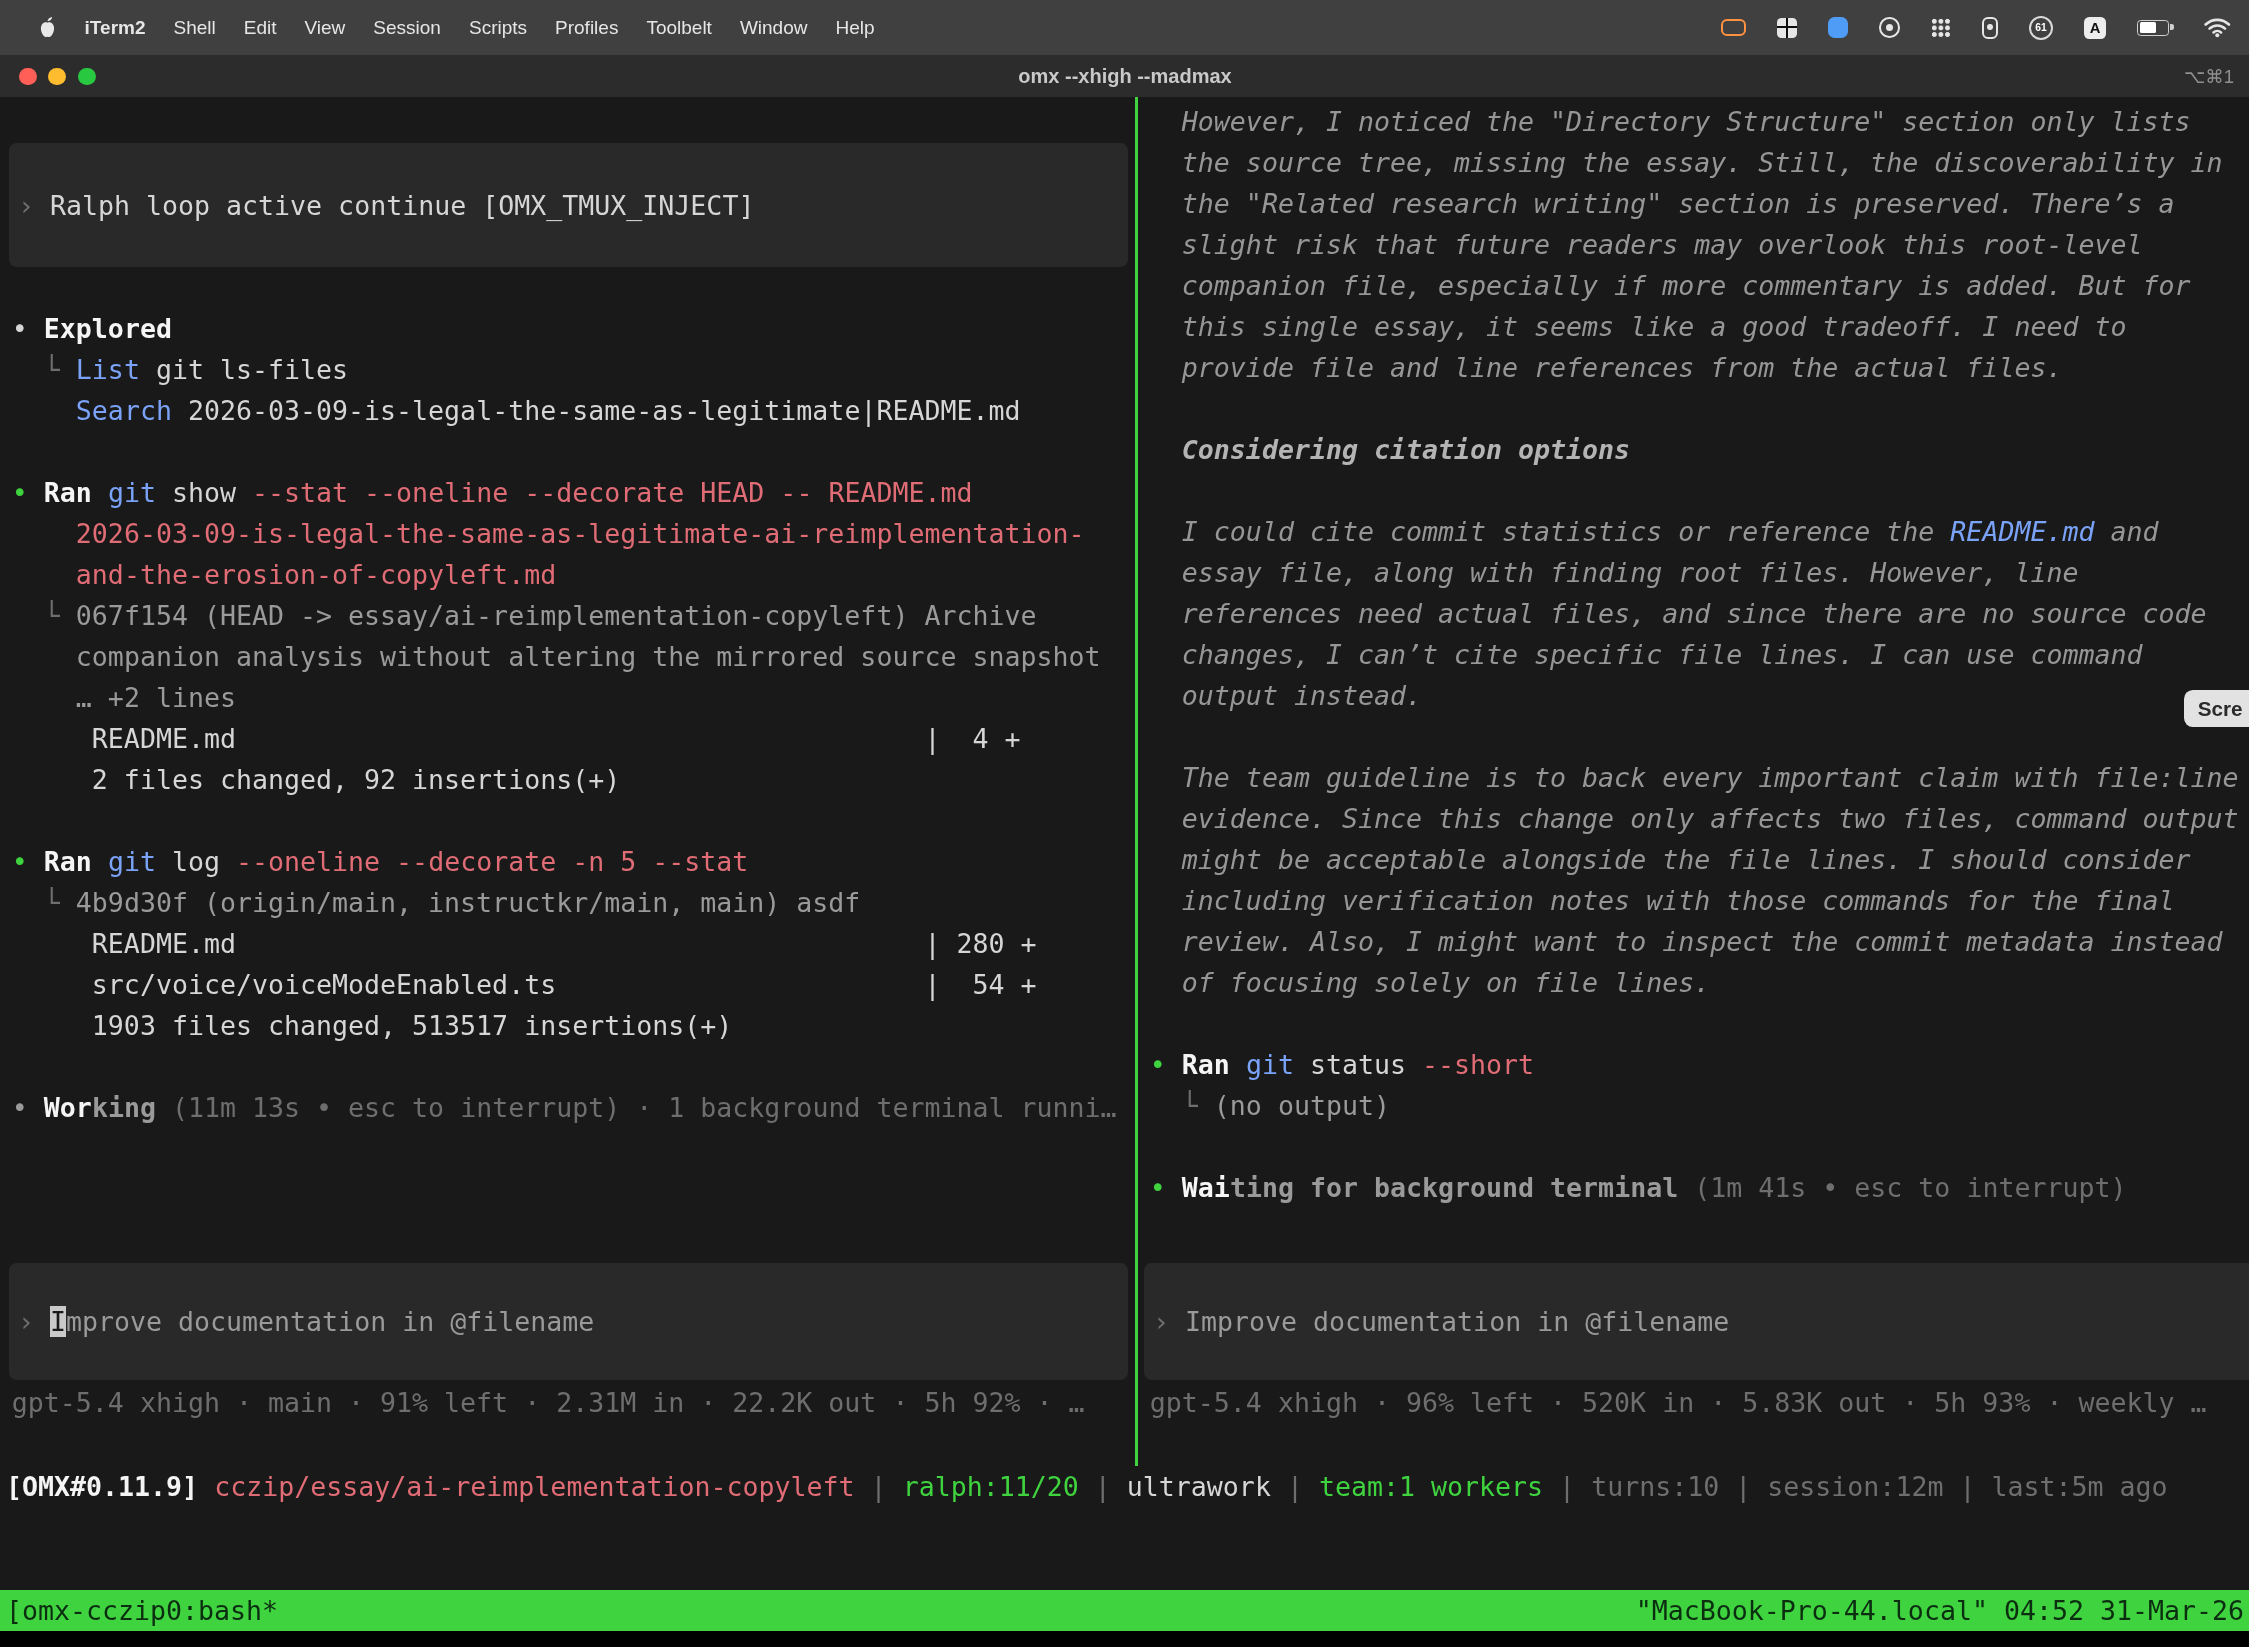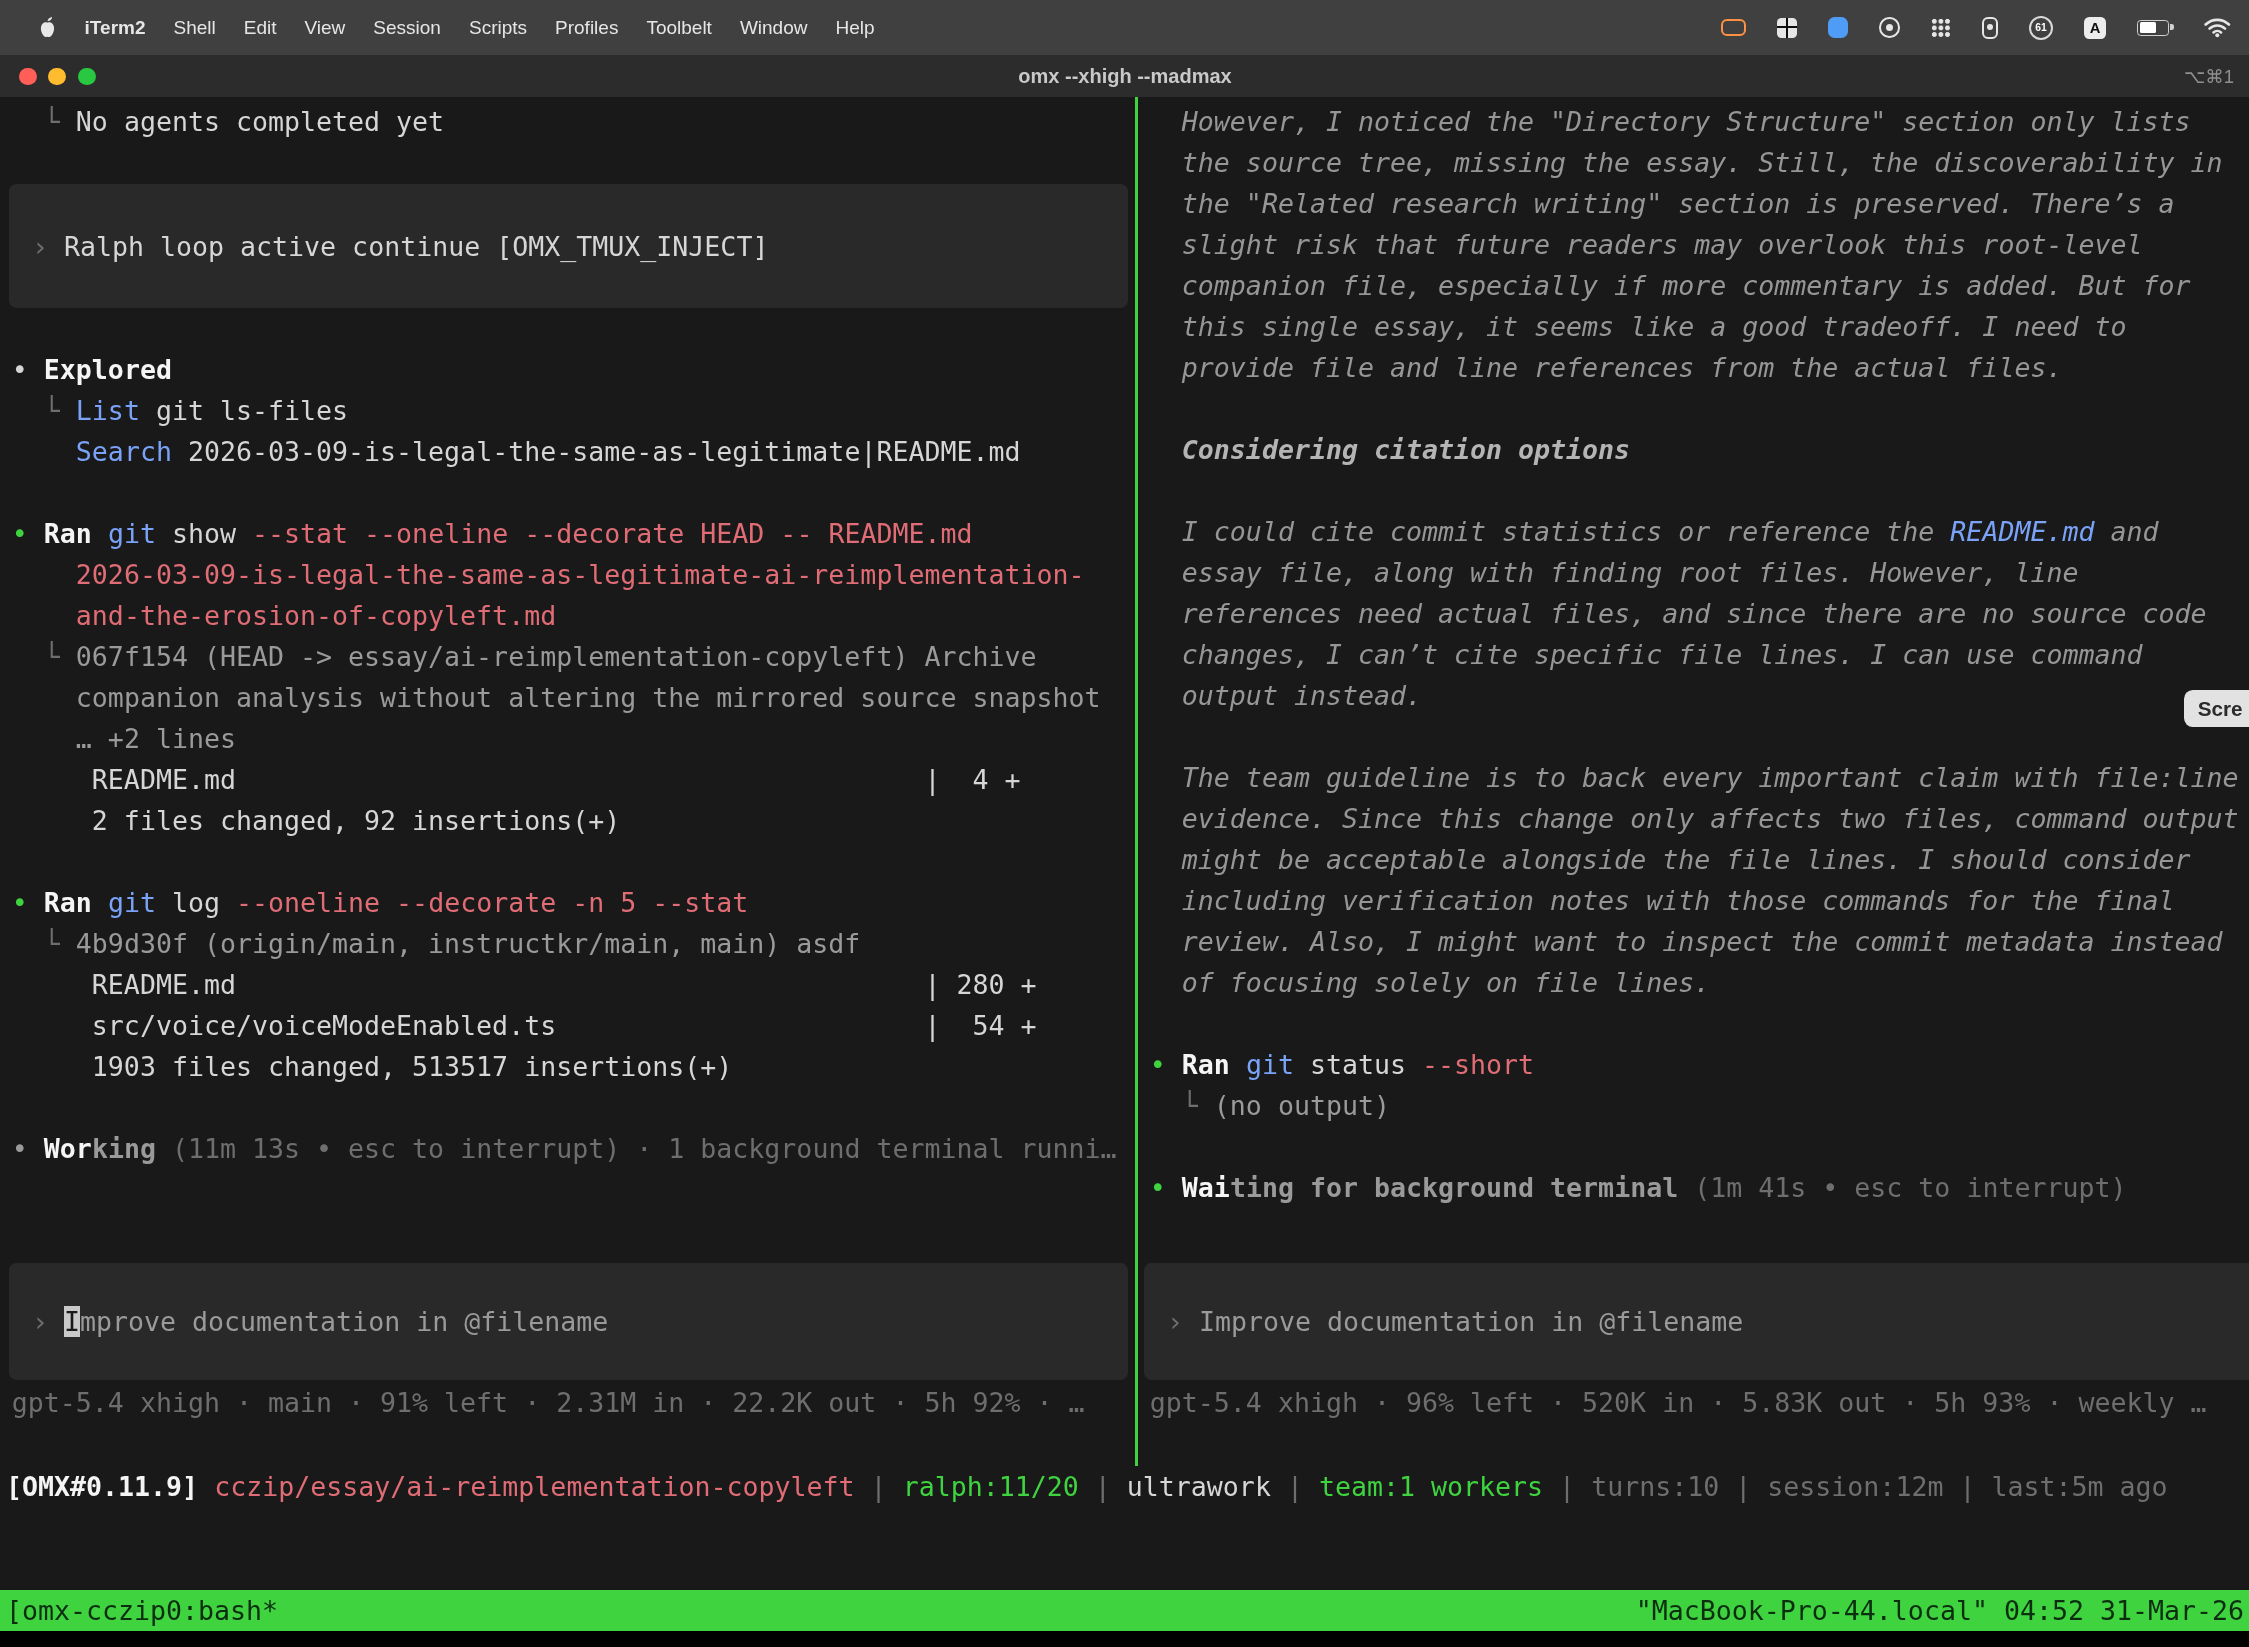--- a/index.html
+++ b/index.html
@@ -50,21 +50,21 @@
   .terminal{position:absolute;top:97px;left:0;right:0;bottom:0;display:flex;flex-direction:column;background:#191919}
   .panes{height:1369px;display:flex;position:relative}
   .pane{position:relative;overflow:hidden}
   .pane-left{width:1135px}
   .sep{width:3px;background:#3fd33f}
   .pane-right{flex:1}
   .out{padding-top:3.7px;font-size:26.6px;line-height:41px}
   .tline{white-space:pre;height:41px;padding-left:11.8px}
   .inject-box{height:124px;margin:1.5px 7.4px 0 8.9px;background:#292929;border-radius:7.4px;
               display:flex;align-items:center;font-size:26.6px}
-  .inject-box .tline,.prompt-box .tline{padding-left:23px;height:auto}
+  .inject-box .tline,.prompt-box .tline{padding-left:9px;height:auto}
   .prompt-box{position:absolute;top:1166px;height:117px;background:#292929;border-radius:7.4px;
               display:flex;align-items:center;font-size:26.6px}
   .pane-left .prompt-box{left:8.9px;right:7.4px}
   .pane-right .prompt-box{left:5.9px;right:0;border-radius:7.4px 0 0 7.4px}
   .pstatus{position:absolute;top:1285px;left:11.8px;right:1.5px;height:41px;line-height:41px;
            font-size:26.6px;color:#6e6e6e;white-space:pre;overflow:hidden}
   .omx{height:41px;line-height:41px;font-size:26.6px;white-space:pre;overflow:hidden}
   .omx .tline{padding-left:6px}
   .vgap{height:83px}
   .tmux{height:41px;background:#3fd33f;color:#0b2e10;font-size:26.6px;line-height:41px;
@@ -141,21 +141,20 @@
     <span class="wtitle">omx --xhigh --madmax</span>
     <span class="wshort">⌥⌘1</span>
   </div>
 
   <div class="terminal">
     <div class="panes">
 
       <div class="pane pane-left">
         <div class="out">
           <div>
-              <div class="tline"><span class="dim2">  └ </span><span class="w">No agents completed yet</span></div>
               <div class="tline">&nbsp;</div>
             </div>
           <div class="inject-box">
               <div class="tline"><span class="dim2">› </span><span class="w">Ralph loop active continue [OMX_TMUX_INJECT]</span></div>
             </div>
           <div>
               <div class="tline">&nbsp;</div>
               <div class="tline"><span class="w">• </span><span class="b">Explored</span></div>
               <div class="tline"><span class="dim2">  └ </span><span class="blue">List</span><span class="w"> git ls-files</span></div>
               <div class="tline"><span class="w">    </span><span class="blue">Search</span><span class="w"> 2026-03-09-is-legal-the-same-as-legitimate|README.md</span></div>

